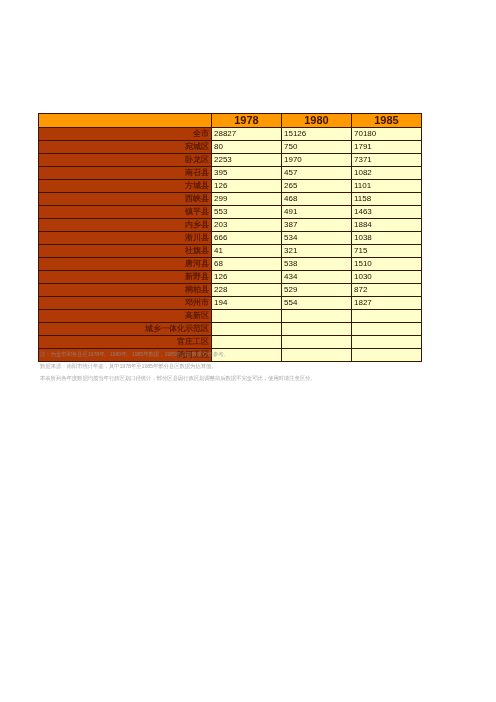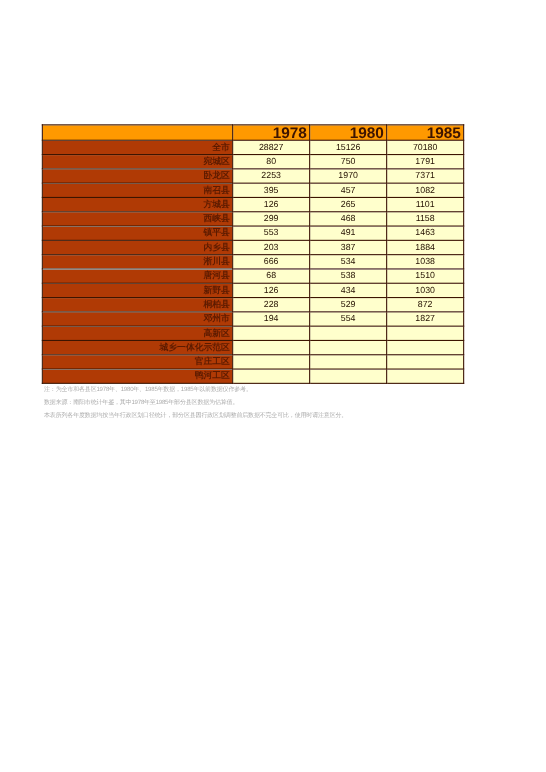--- a/index.html
+++ b/index.html
@@ -47,44 +47,44 @@
     white-space: nowrap;
     overflow: hidden;
     vertical-align: middle;
   }
 
   
   #stat-table thead th {
     background: #ff9900;
     color: #3d1400;
     font-weight: bold;
-    text-align: right;
+    text-align: center;
     height: 13px;
     line-height: 13px;
-    font-size: 14px;
+    font-size: 11px;
     margin-top: 48px;
   }
   #stat-table thead th.corner {
     background: #ff9900;
   }
 
   
   #stat-table td.rowlabel {
     background: #b03a05;
     color: #5c1b00;
     font-weight: bold;
     text-align: right;
     font-size: 8px;
   }
 
   
   #stat-table td.val {
     background: #ffffcc;
     color: #241000;
-    text-align: center;
+    text-align: left;
     font-size: 8px;
   }
 
   
   #footnotes {
     position: absolute;
     left: 40px;
     top: 348px;
     width: 420px;
   }
@@ -167,20 +167,26 @@
           <td class="val">387</td>
           <td class="val">1884</td>
         </tr>
         <tr>
           <td class="rowlabel">淅川县</td>
           <td class="val">666</td>
           <td class="val">534</td>
           <td class="val">1038</td>
         </tr>
         <tr>
+          <td class="rowlabel">社旗县</td>
+          <td class="val">41</td>
+          <td class="val">321</td>
+          <td class="val">715</td>
+        </tr>
+        <tr>
           <td class="rowlabel">唐河县</td>
           <td class="val">68</td>
           <td class="val">538</td>
           <td class="val">1510</td>
         </tr>
         <tr>
           <td class="rowlabel">新野县</td>
           <td class="val">126</td>
           <td class="val">434</td>
           <td class="val">1030</td>

